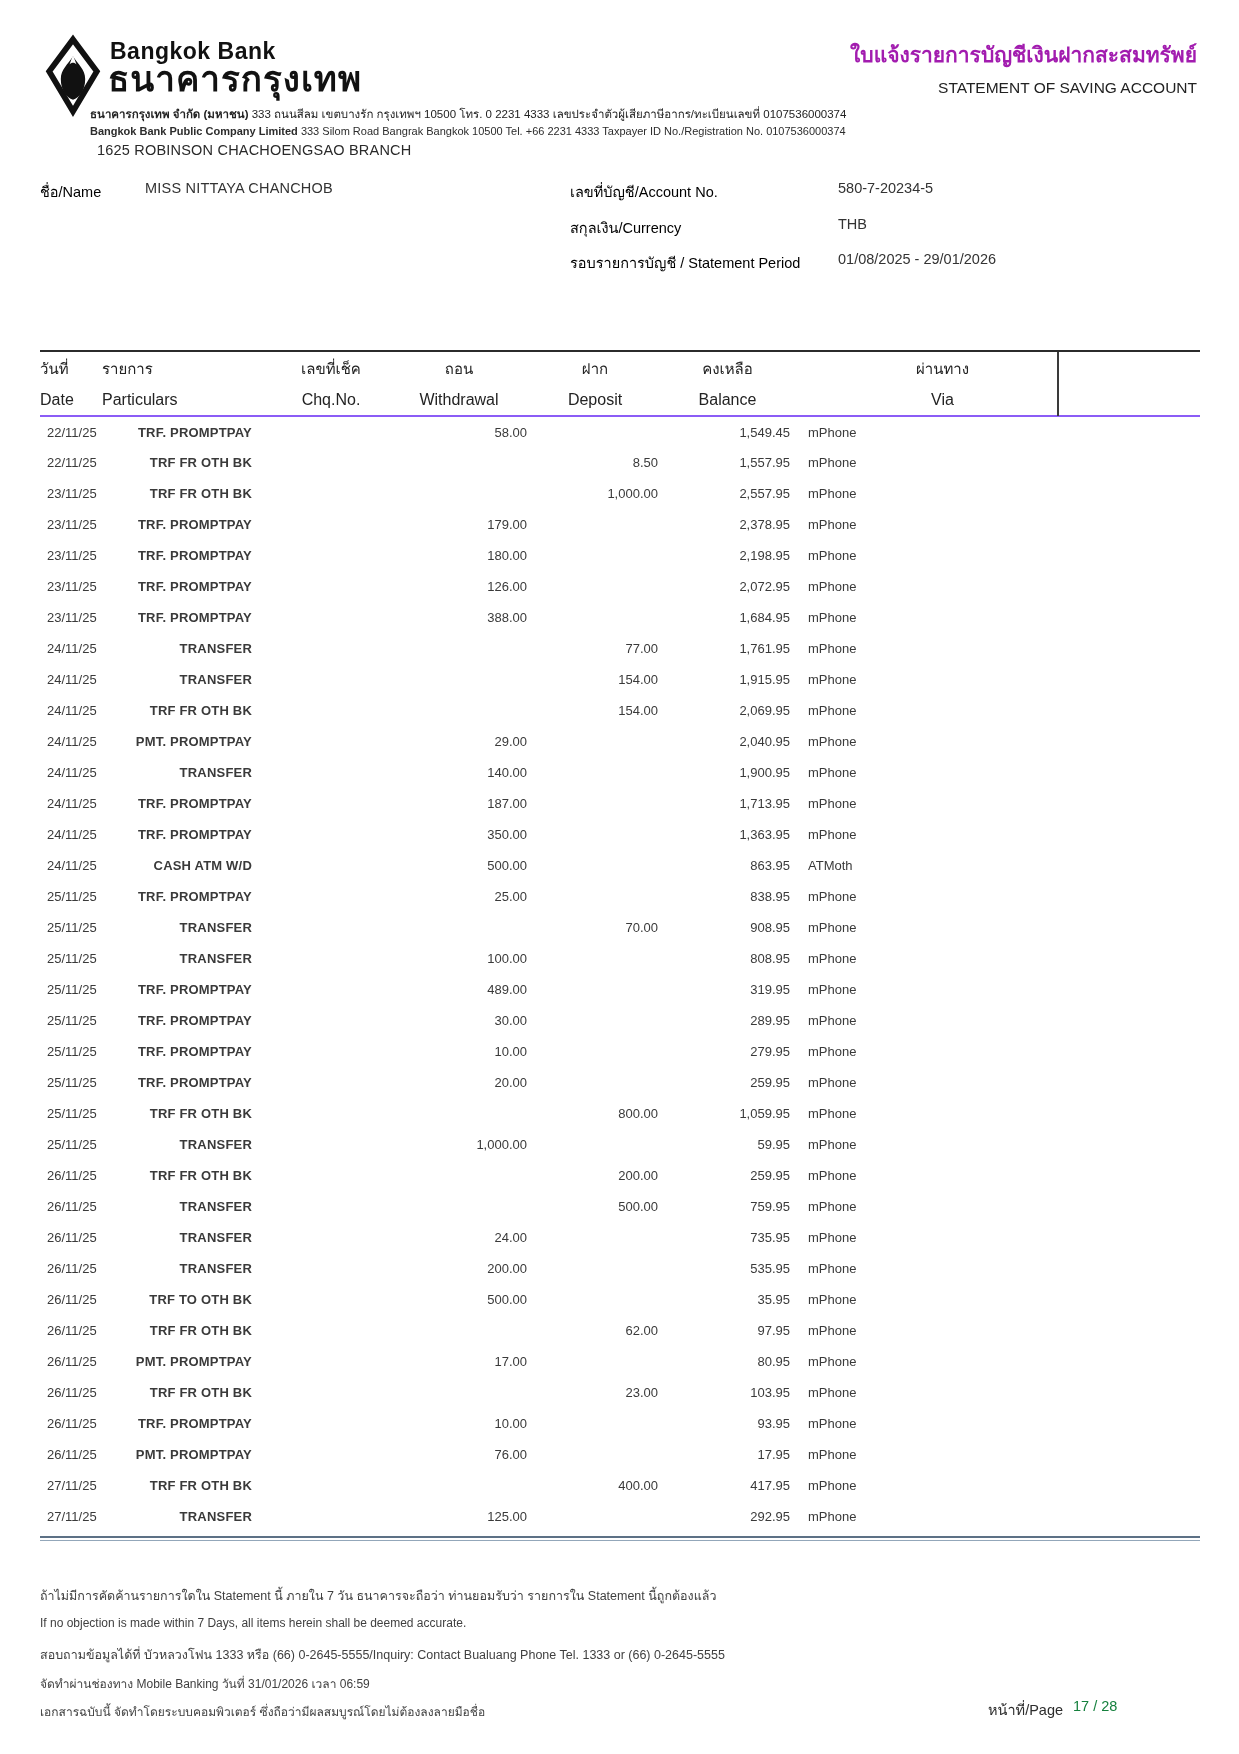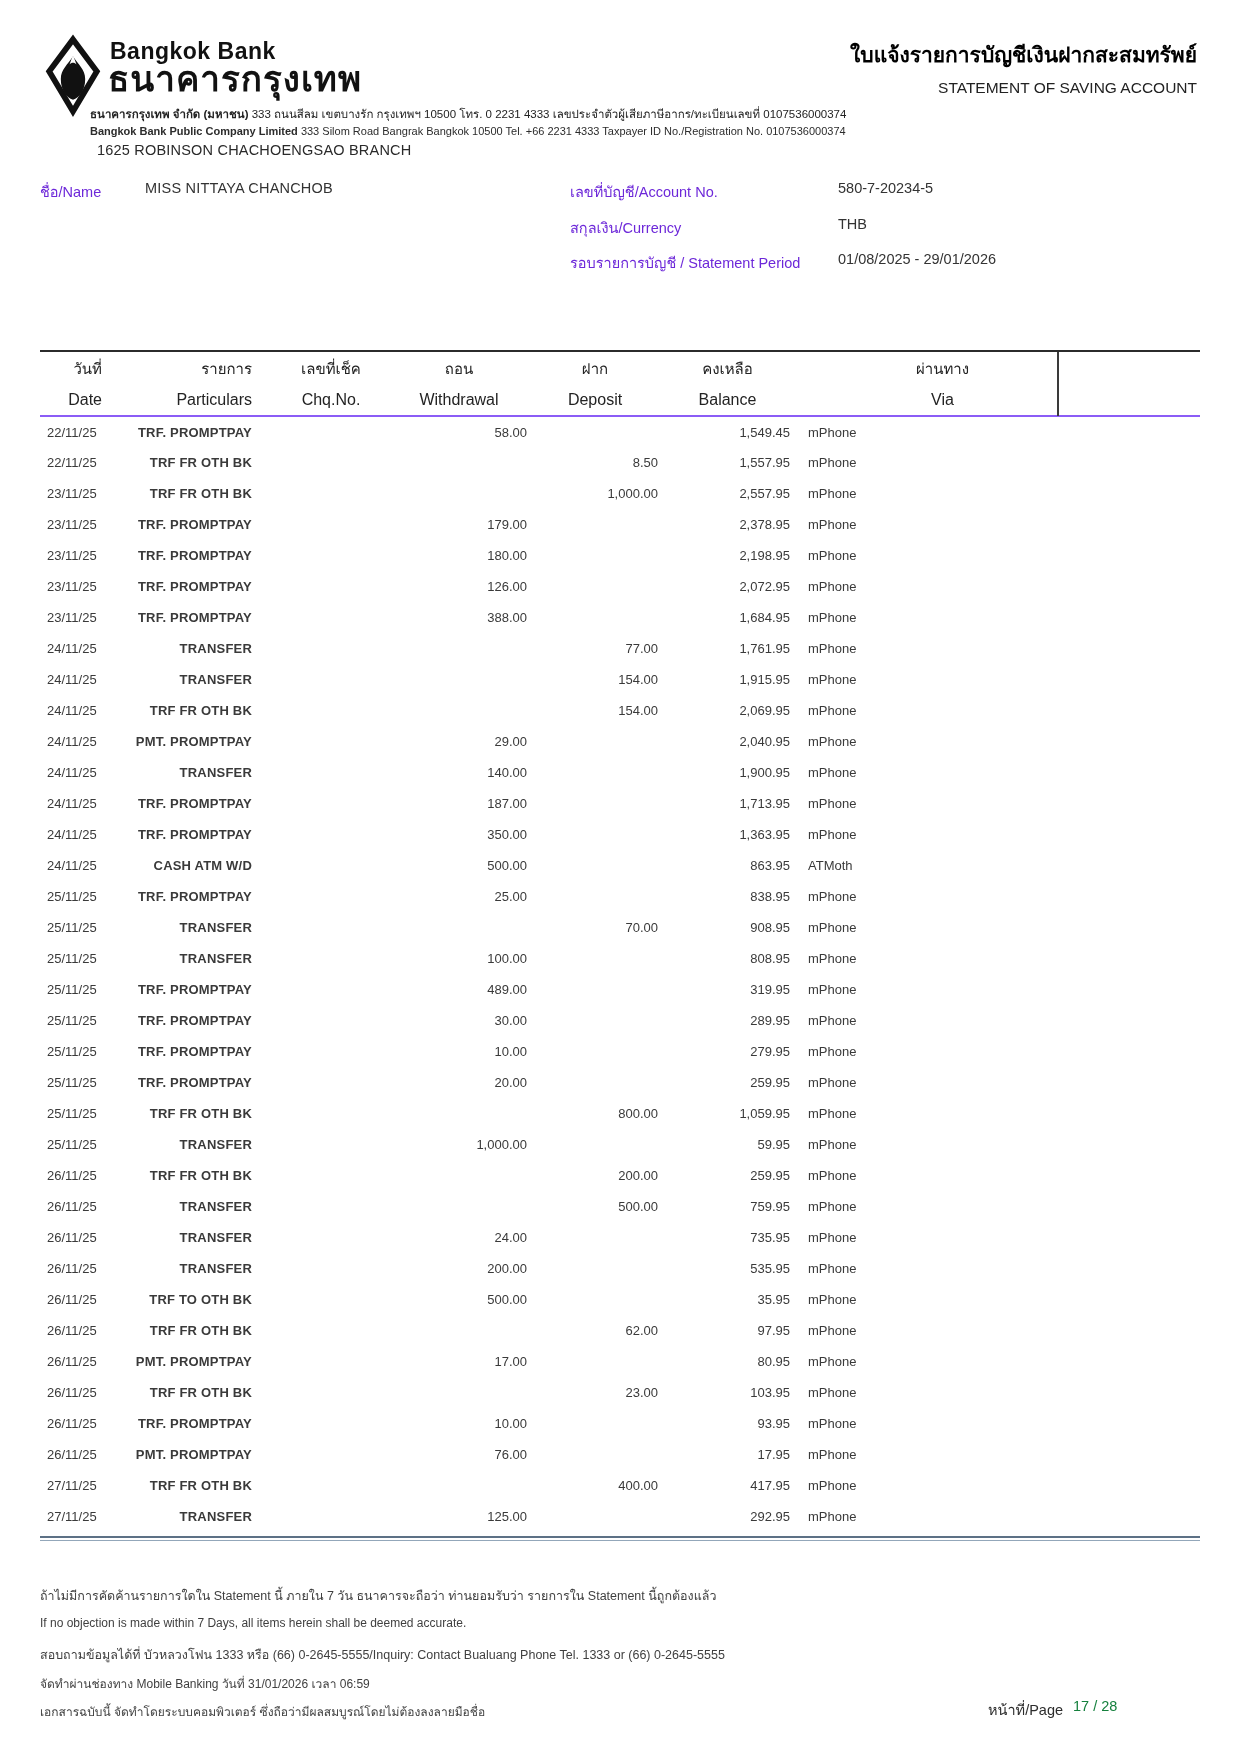--- a/index.html
+++ b/index.html
@@ -9,52 +9,52 @@
     font-family:"Liberation Sans","DejaVu Sans",sans-serif; color:#222;
   }
   .abs { position:absolute; }
 
   
   .logo-mark { left:44px; top:34px; width:58px; height:84px; }
   .brand-en  { left:110px; top:38px; font-size:23px; font-weight:bold; color:#111; letter-spacing:.5px; }
   .brand-th  { left:108px; top:60px; font-size:35px; font-weight:bold; color:#111; letter-spacing:1px; line-height:1.1; }
 
   .doc-title { right:42px; top:38px; text-align:right; }
-  .doc-title .th { font-size:21px; font-weight:bold; color:#000000; }
+  .doc-title .th { font-size:21px; font-weight:bold; color:#a21caf; }
   .doc-title .en { font-size:15.5px; color:#222; margin-top:8px; }
 
   .addr { left:90px; top:106px; line-height:17px; white-space:nowrap; }
   .addr .l1 { font-size:11.5px; color:#222; }
   .addr .l2 { font-size:11px; color:#2c2c2c; }
   .addr b { font-weight:bold; }
 
   .branch { left:97px; top:142px; font-size:14.5px; color:#2a2a2a; letter-spacing:.2px; }
 
   
-  .lbl { font-size:14.5px; color:#6d28d9; }
+  .lbl { font-size:14.5px; color:#000000; }
   .val { font-size:14.5px; color:#333; }
   .name-label   { left:40px;  top:180px; }
   .name-value   { left:145px; top:180px; letter-spacing:.2px; }
   .acct-label   { left:570px; top:180px; }
   .acct-value   { left:838px; top:180px; }
   .curr-label   { left:570px; top:216px; }
   .curr-value   { left:838px; top:216px; }
   .period-label { left:570px; top:251px; }
   .period-value { left:838px; top:251px; }
 
   
   .table-wrap { left:40px; top:350px; width:1160px; border-top:2px solid #2b2b2b; position:absolute; }
   table { width:100%; border-collapse:collapse; table-layout:fixed; }
   col.c-date{width:62px;} col.c-part{width:150px;} col.c-chq{width:138px;}
   col.c-wd{width:140px;}  col.c-dep{width:132px;}  col.c-bal{width:133px;} col.c-via{width:405px;}
 
   thead th { font-weight:normal; vertical-align:middle; color:#232323; }
   thead tr.th-row th { height:33px; font-size:15px; }
   thead tr.en-row th { height:31px; font-size:16px; border-bottom:2px solid #8b5cf6; }
-  th.h-date, th.h-part { text-align:right;margin-top:12px; }
+  th.h-date, th.h-part { text-align:left;margin-top:12px; }
   th.h-chq  { text-align:center; padding-left:20px; }
   th.h-wd, th.h-dep, th.h-bal { text-align:center; padding-right:2px; }
   th.h-via  { text-align:center; padding-right:110px; }
 
   tbody td { height:31px; font-size:13px; color:#3a3a3a; vertical-align:middle; white-space:nowrap; }
   td.c-date { padding-left:7px; text-align:left; }
   td.c-part { text-align:right; letter-spacing:.2px;font-weight:bold; }
   td.c-chq  { text-align:center; }
   td.c-wd   { text-align:right; padding-right:3px; }
   td.c-dep  { text-align:right; padding-right:4px; }

